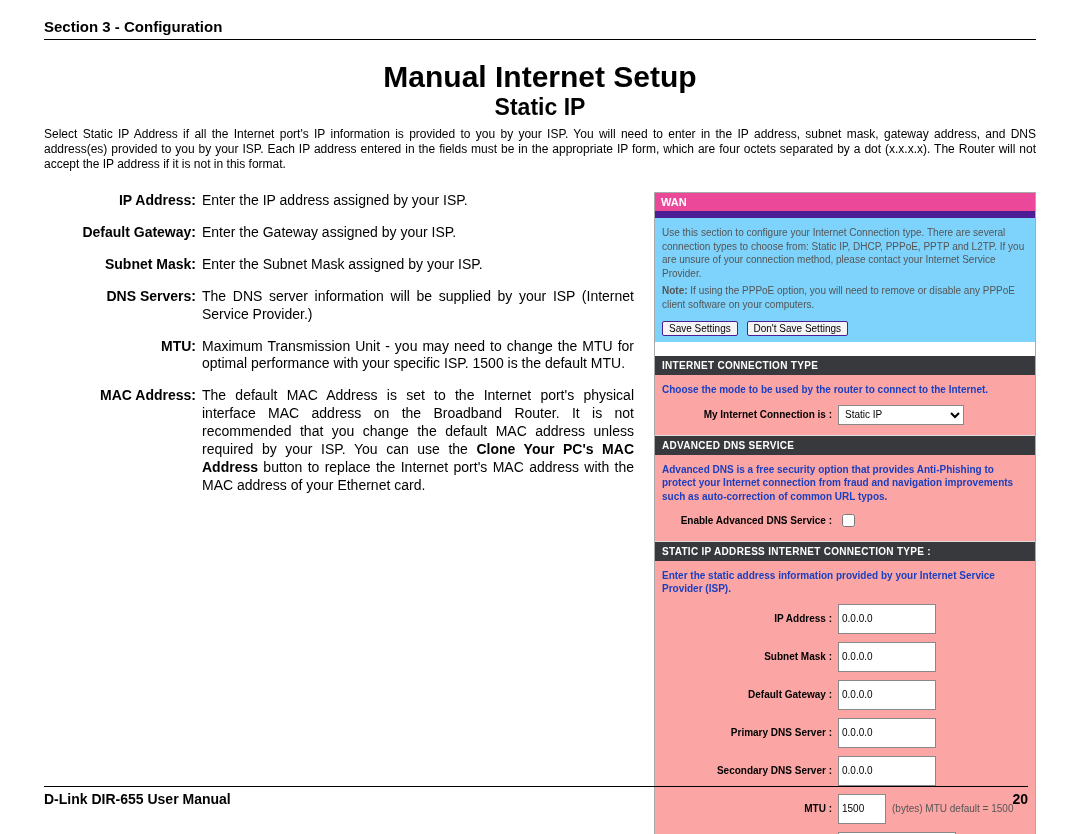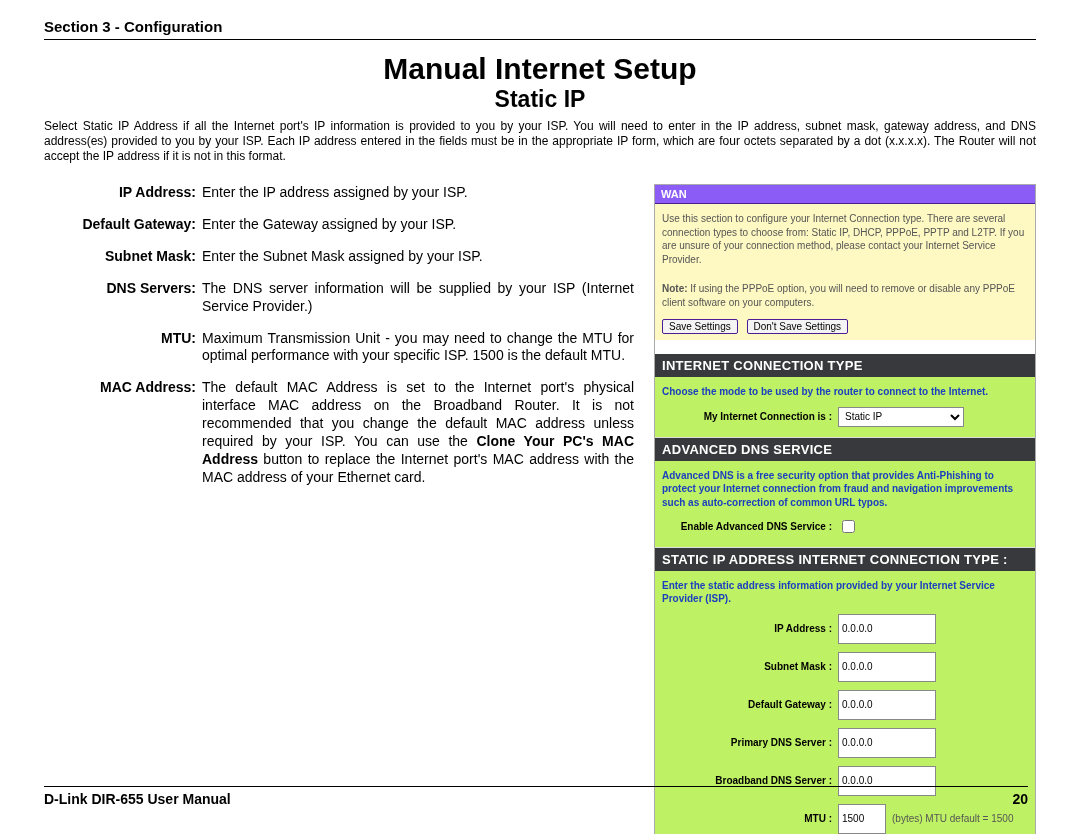--- a/index.html
+++ b/index.html
@@ -15,21 +15,21 @@
   .page {
     padding: 18px 44px 0 44px;
     box-sizing: border-box;
     width: 1080px;
   }
   .section-header {
     font-size: 15px;
     font-weight: 700;
     padding-bottom: 4px;
     border-bottom: 1.5px solid #000;
-    margin-bottom: 12px;
+    margin-bottom: 20px;
   }
   h1.page-title {
     text-align: center;
     font-size: 30px;
     font-weight: 700;
     margin: 0 0 0 0;
   }
   h2.page-subtitle {
     text-align: center;
     font-size: 23px;
@@ -74,29 +74,29 @@
   }
   .def-text .strong { font-weight: 700; }
   
   .router-ui {
     border: 1px solid #aaa;
     font-family: Tahoma, Verdana, Arial, sans-serif;
     font-size: 10px;
     color: #555;
   }
   .wan-header {
-    background: #8b5cf6;
+    background: #ec4899;
     color: #fff;
     font-weight: 700;
     font-size: 11px;
     padding: 3px 6px;
-    border-bottom: 1px solid #4c1d95;
+    border-bottom: 7px solid #4c1d95;
   }
   .wan-body {
-    background: #fef9c3;
+    background: #7dd3fc;
     padding: 8px 7px 6px 7px;
     line-height: 1.35;
     font-size: 10px;
     color: #555;
   }
   .wan-body .note-label { font-weight: 700; }
   .wan-buttons {
     margin-top: 10px;
   }
   .wan-buttons button {
@@ -106,26 +106,26 @@
     margin-right: 6px;
     background: #f4f4f4;
     border: 1px solid #4c1d95;
     border-radius: 2px;
     cursor: pointer;
   }
   .dark-bar {
     background: #38393c;
     color: #fff;
     font-weight: 700;
-    font-size: 13px;
+    font-size: 10px;
     padding: 4px 7px;
     letter-spacing: 0.3px;
   }
   .panel-body {
-    background: #bef264;
+    background: #fca5a5;
     padding: 8px 7px 10px 7px;
     color: #1a3fbf;
     font-weight: 700;
     font-size: 10px;
     line-height: 1.35;
     border-bottom: 1px solid #ddd;
   }
   .panel-body.no-bb { border-bottom: none; }
   .panel-body .help-txt {
     color: #1a3fbf;
@@ -233,21 +233,21 @@
         </div>
       </div>
     </div>
 
     <div class="right-col">
       <div class="router-ui">
 
         <div class="wan-header">WAN</div>
         <div class="wan-body">
           <div>Use this section to configure your Internet Connection type. There are several connection types to choose from: Static IP, DHCP, PPPoE, PPTP and L2TP. If you are unsure of your connection method, please contact your Internet Service Provider.</div>
-          <div style="margin-top:16px;">
+          <div style="margin-top:4px;">
             <span class="note-label">Note:</span><span> If using the PPPoE option, you will need to remove or disable any PPPoE client software on your computers.</span>
           </div>
           <div class="wan-buttons">
             <button>Save Settings</button>
             <button>Don't Save Settings</button>
           </div>
         </div>
 
         <div style="height:14px;background:#fff;"></div>
         <div class="dark-bar">INTERNET CONNECTION TYPE</div>
@@ -284,21 +284,21 @@
           </div>
           <div class="form-line">
             <span class="lbl">Default Gateway :</span>
             <input class="ip" type="text" value="0.0.0.0" style="">
           </div>
           <div class="form-line">
             <span class="lbl">Primary DNS Server :</span>
             <input class="ip" type="text" value="0.0.0.0" style="">
           </div>
           <div class="form-line">
-            <span class="lbl">Broadband DNS Server :</span>
+            <span class="lbl">Secondary DNS Server :</span>
             <input class="ip" type="text" value="0.0.0.0" style="">
           </div>
           <div class="form-line">
             <span class="lbl">MTU :</span>
             <input class="mtu" type="text" value="1500" style="">
             <span class="after">(bytes) MTU default = 1500</span>
           </div>
           <div class="form-line">
             <span class="lbl">MAC Address :</span>
             <input class="mac" type="text" value="00:16:17:45:11:af" style="">

